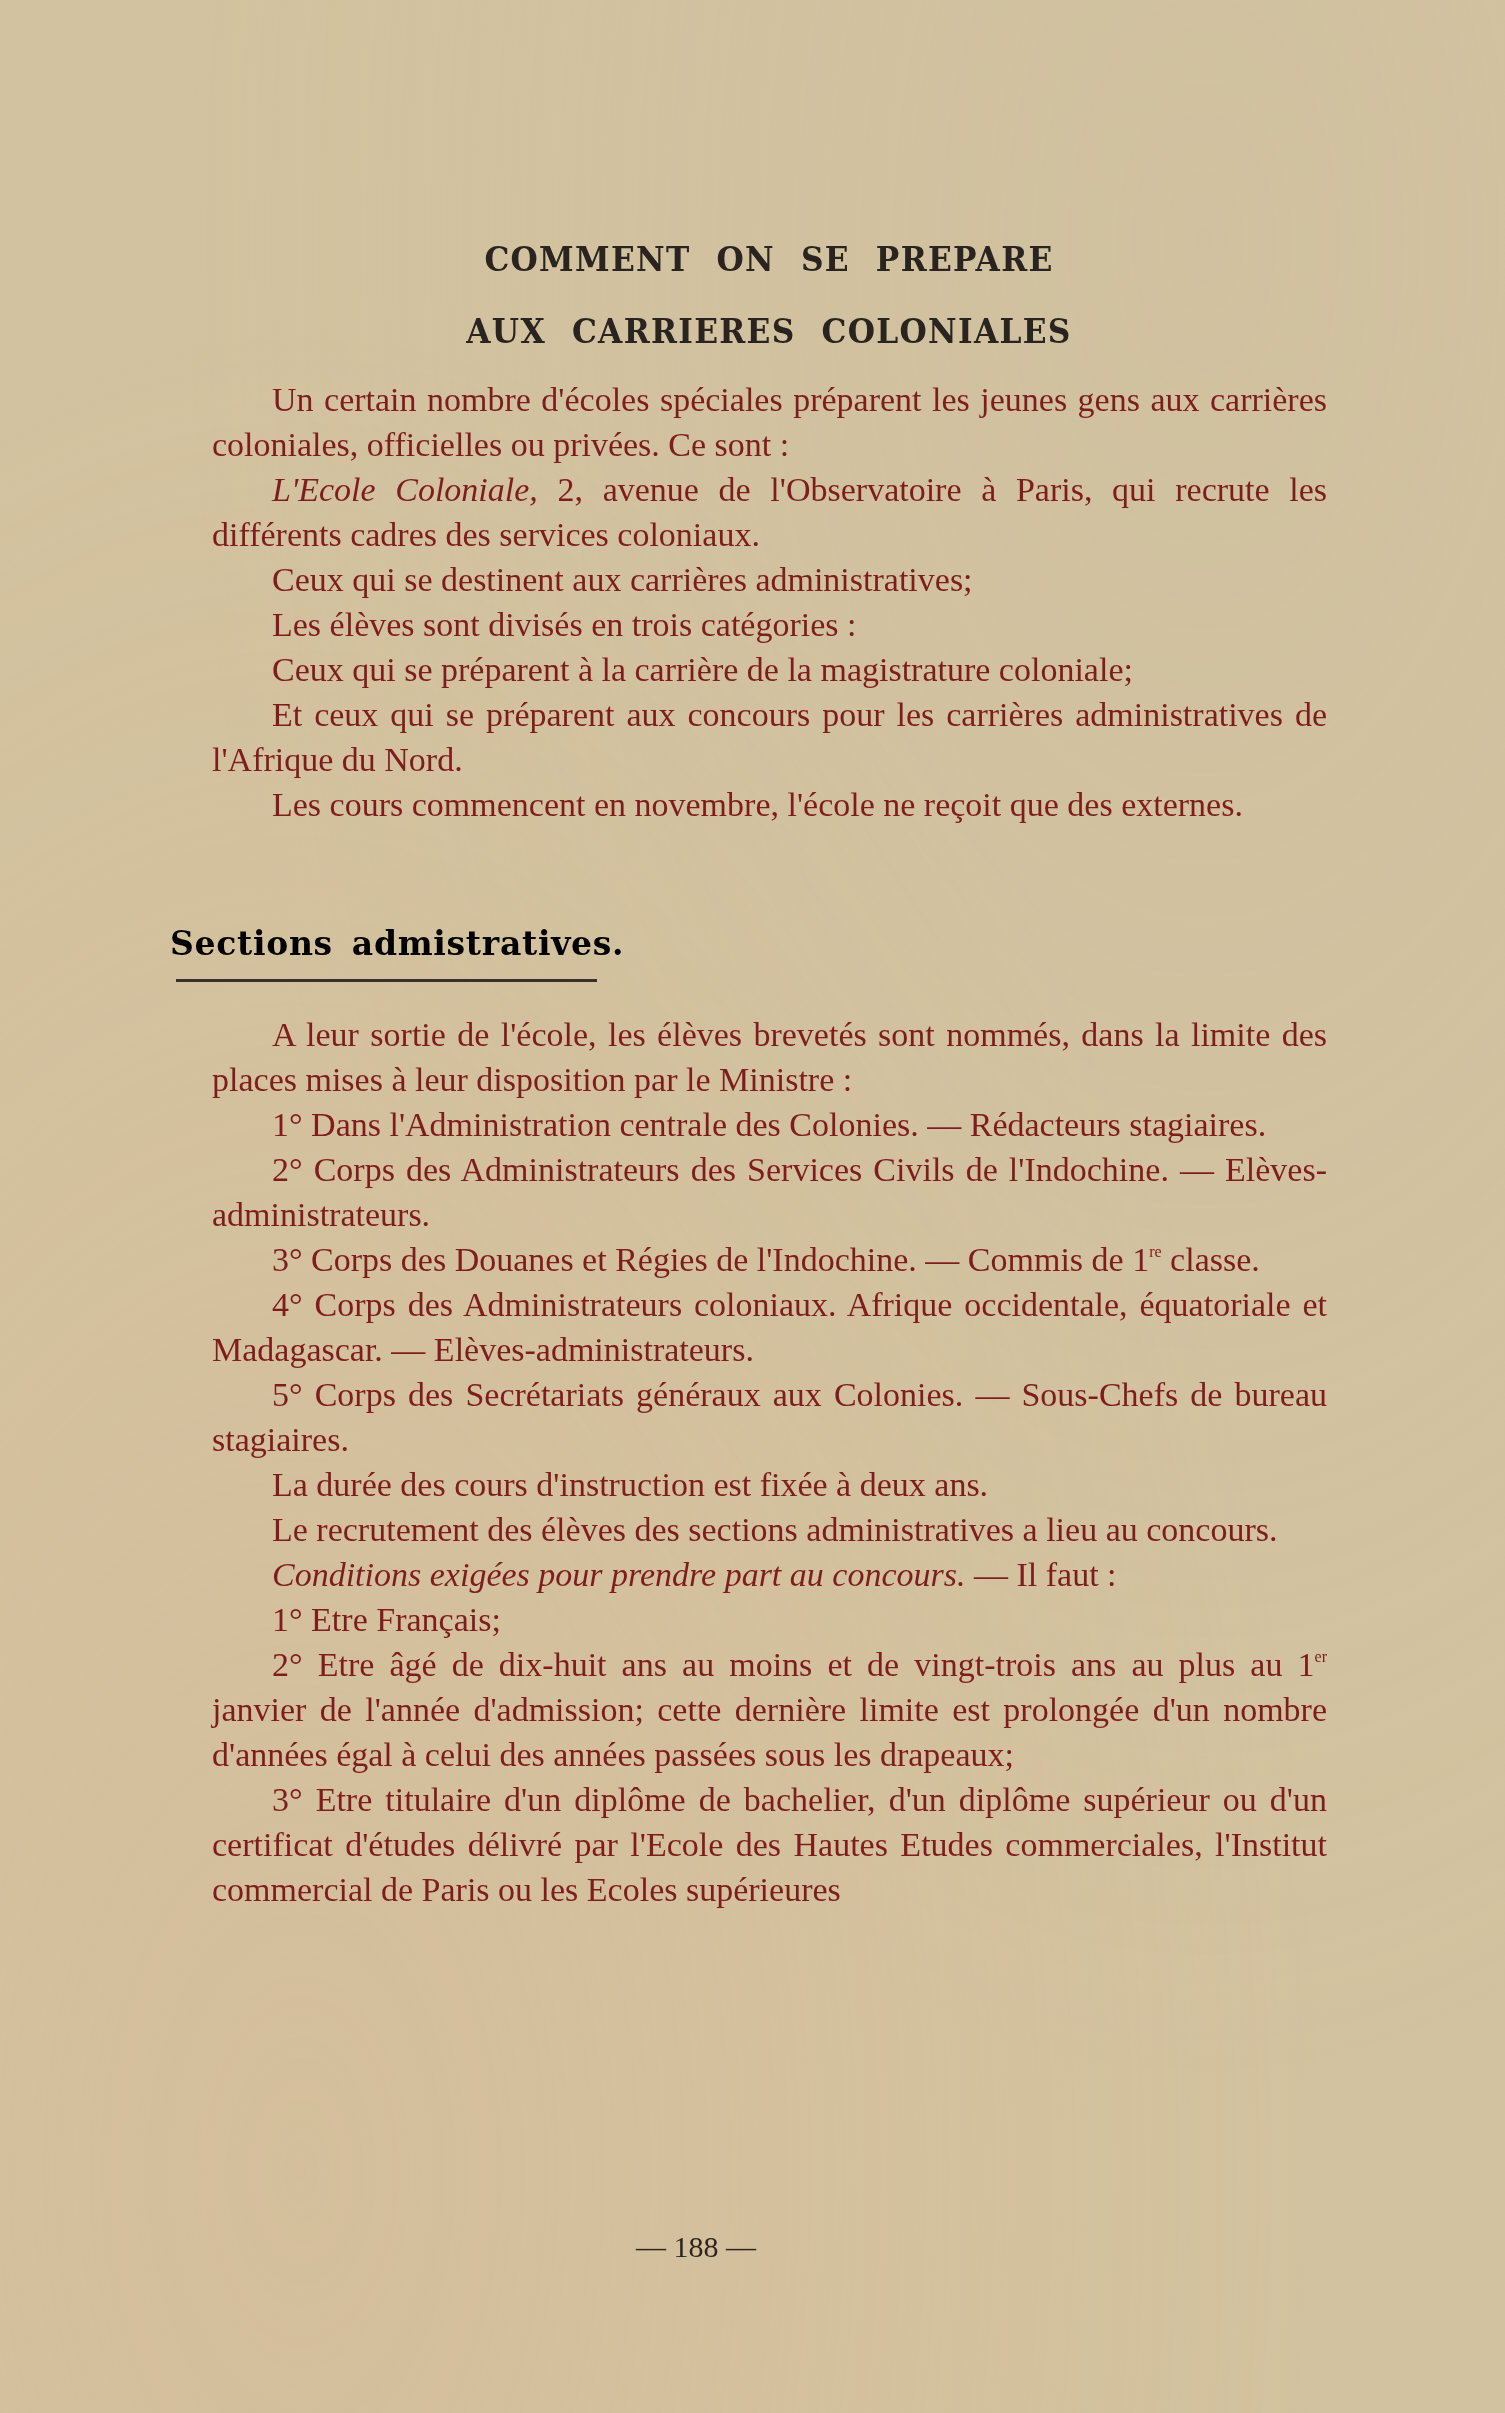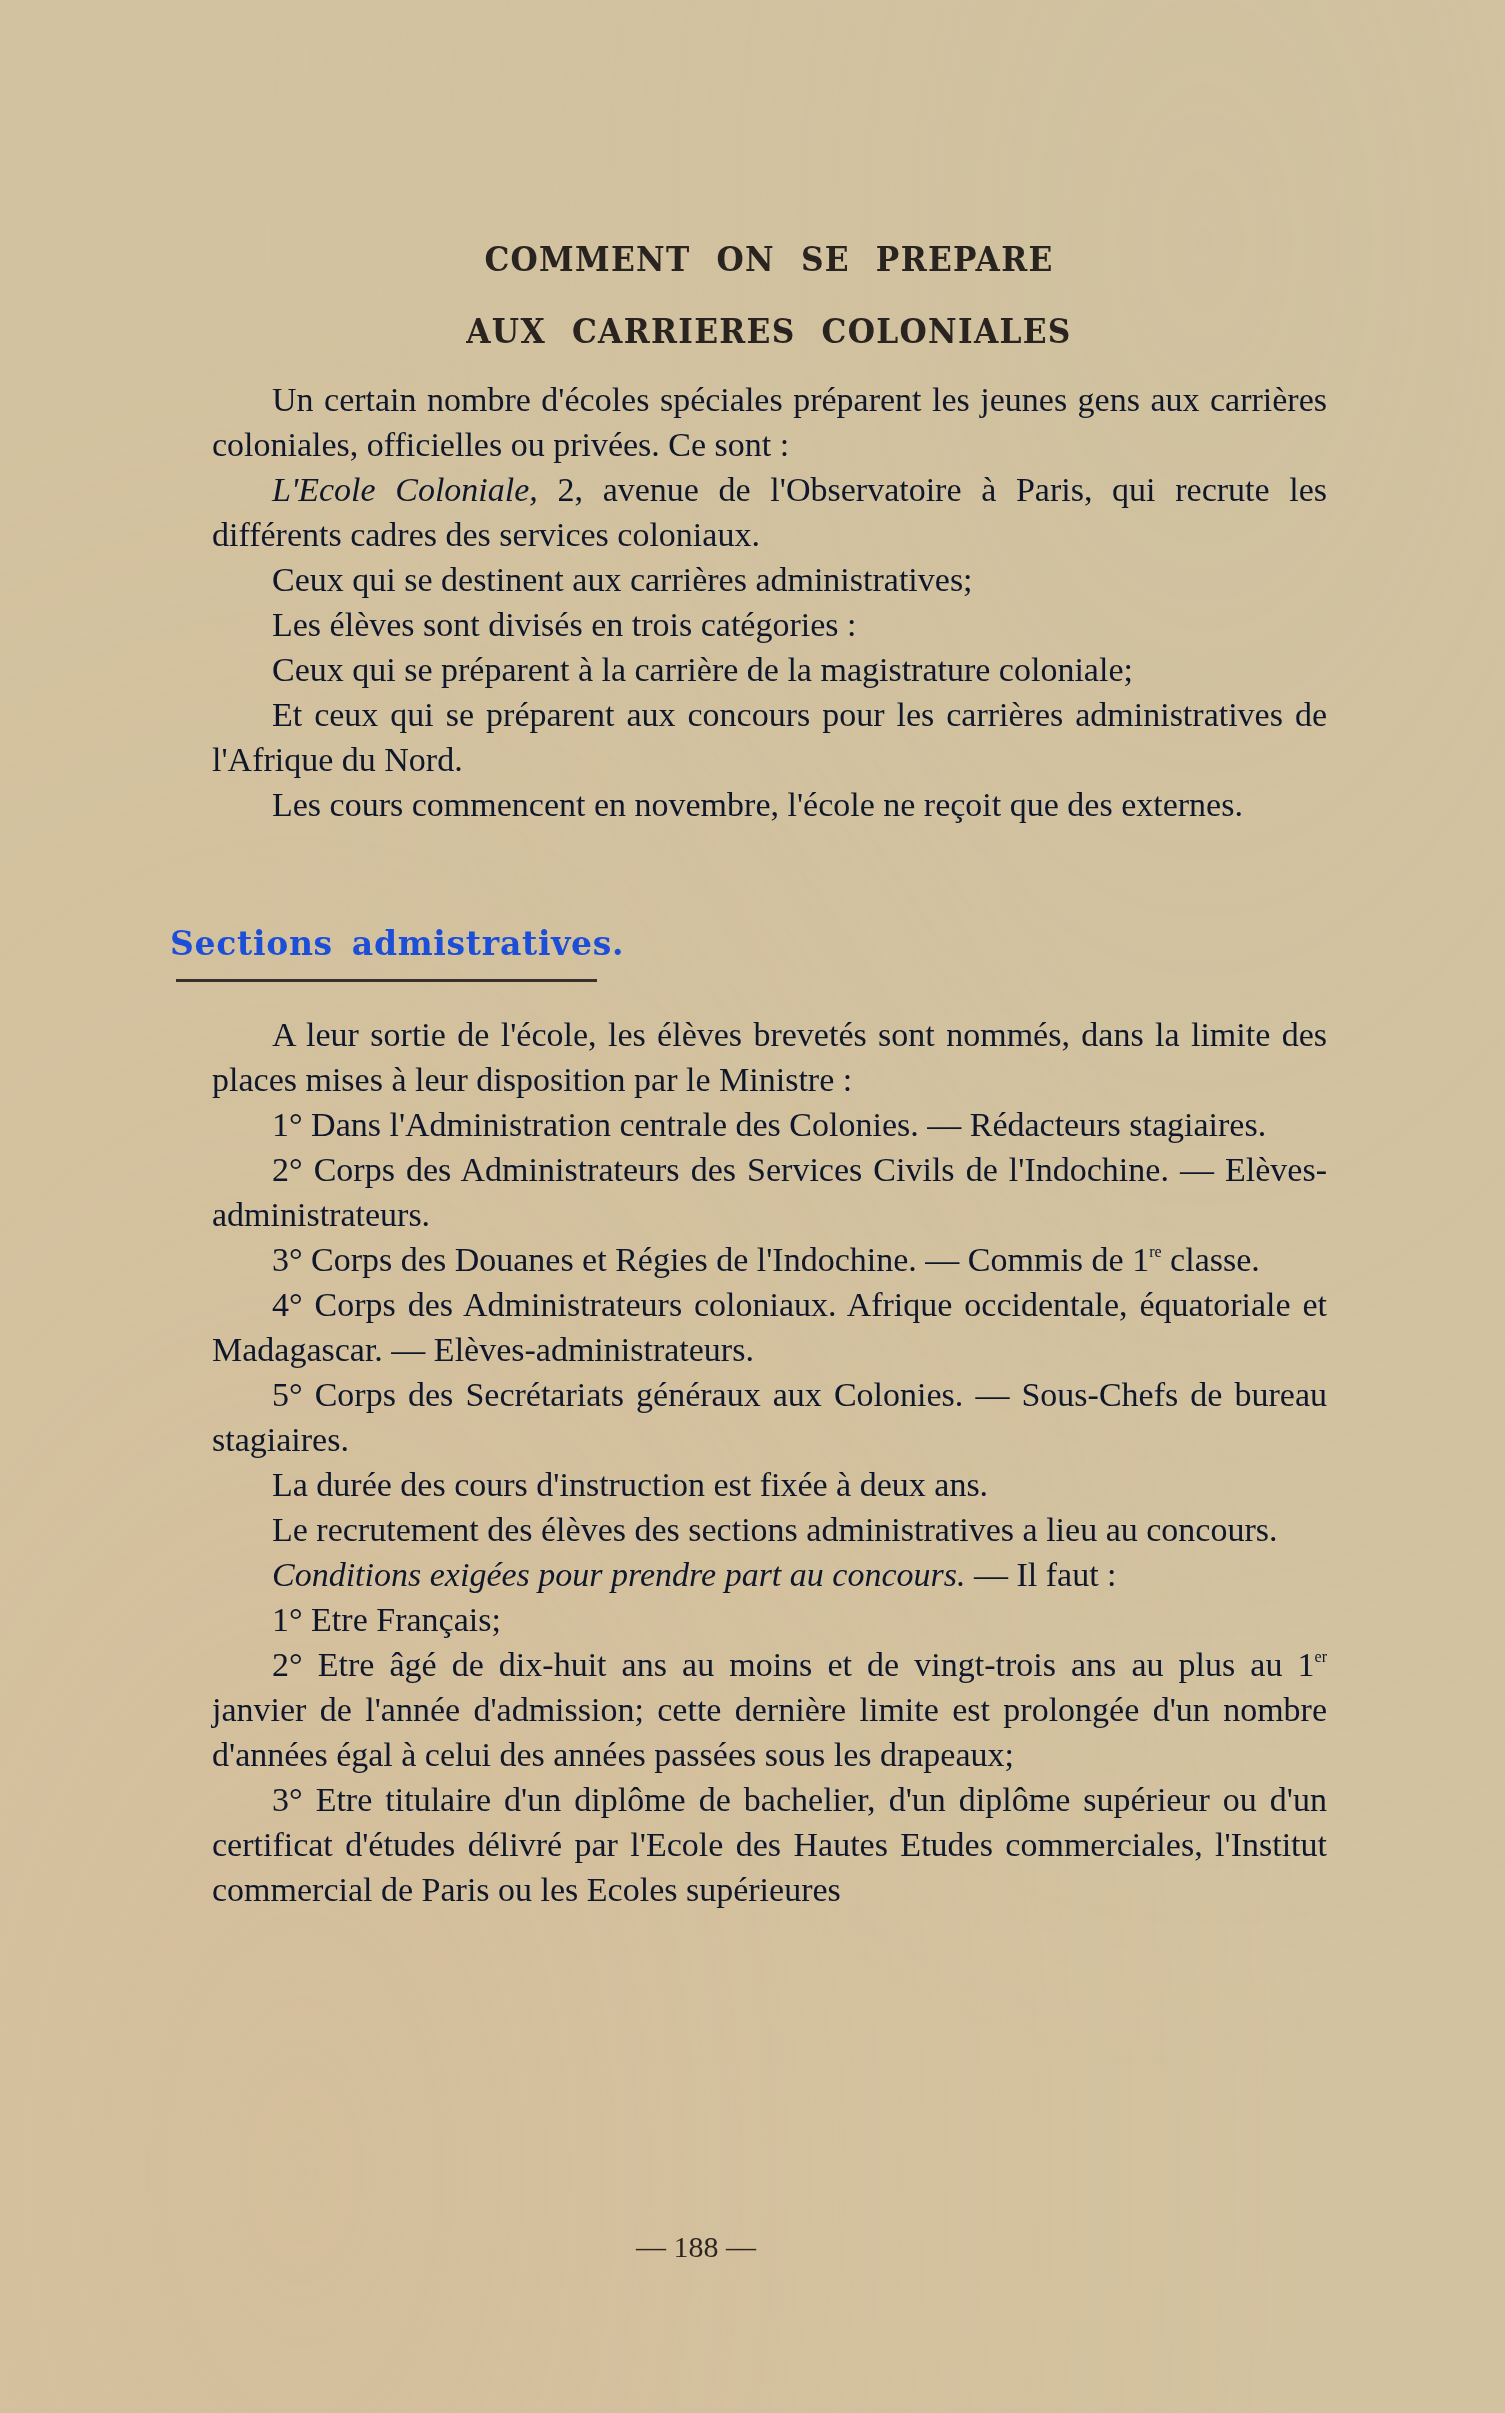--- a/index.html
+++ b/index.html
@@ -39,38 +39,38 @@
     }
     .title.l1 { top: 239px; left: 12.2px; }
     .title.l2 { top: 311px; left: 12.2px; }
     .text {
       position: absolute;
       left: 208px;
       width: 1115px;
       font-size: 34px;
       line-height: 45px;
       text-align: justify;
-      color: #0f172a;
+      color: #7f1d1d;
     }
     .text p {
       margin: 0;
       text-indent: 60px;
     }
     .block1 { top: 377px; }
     .block2 { top: 1012px; }
     .section-heading {
       position: absolute;
       left: 166px;
       top: 924px;
       font-family: "DejaVu Serif", "Liberation Serif", serif;
       font-weight: bold;
       font-size: 33px;
       letter-spacing: 0.7px;
       word-spacing: 6.8px;
-      color: #1d4ed8;
+      color: #000000;
     }
     .section-rule {
       position: absolute;
       left: 172px;
       top: 979px;
       width: 421px;
       height: 3.4px;
       background: #3a302a;
     }
     sup { font-size: 16px; line-height: 0; vertical-align: 13.6px; }

